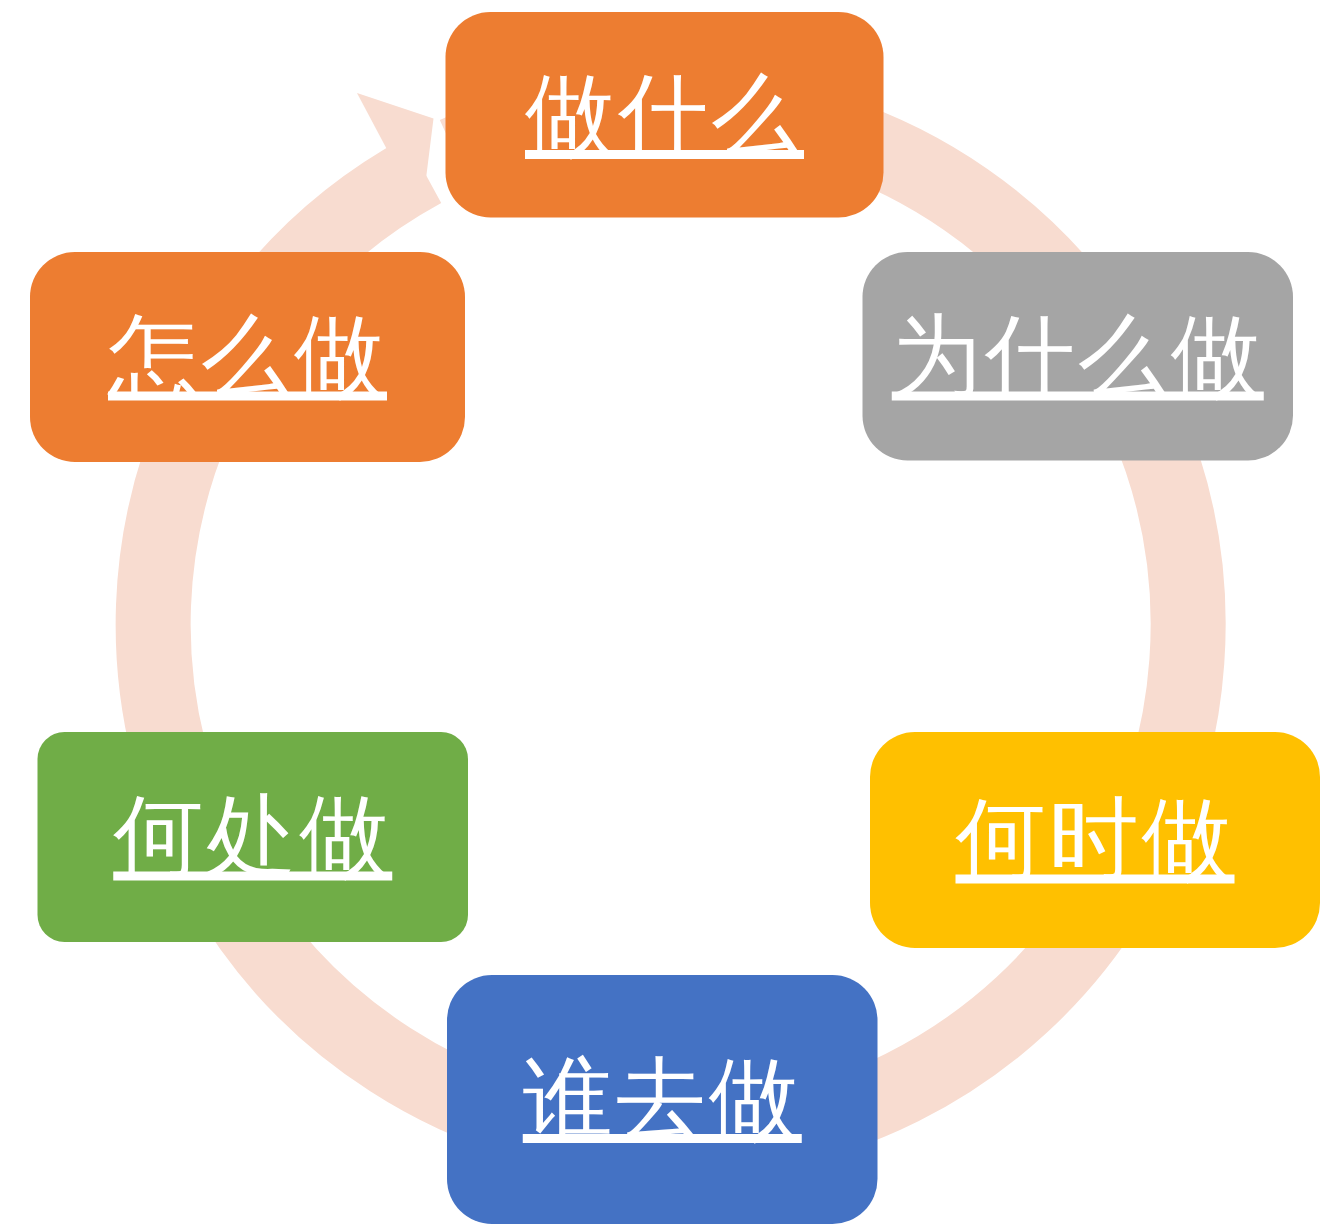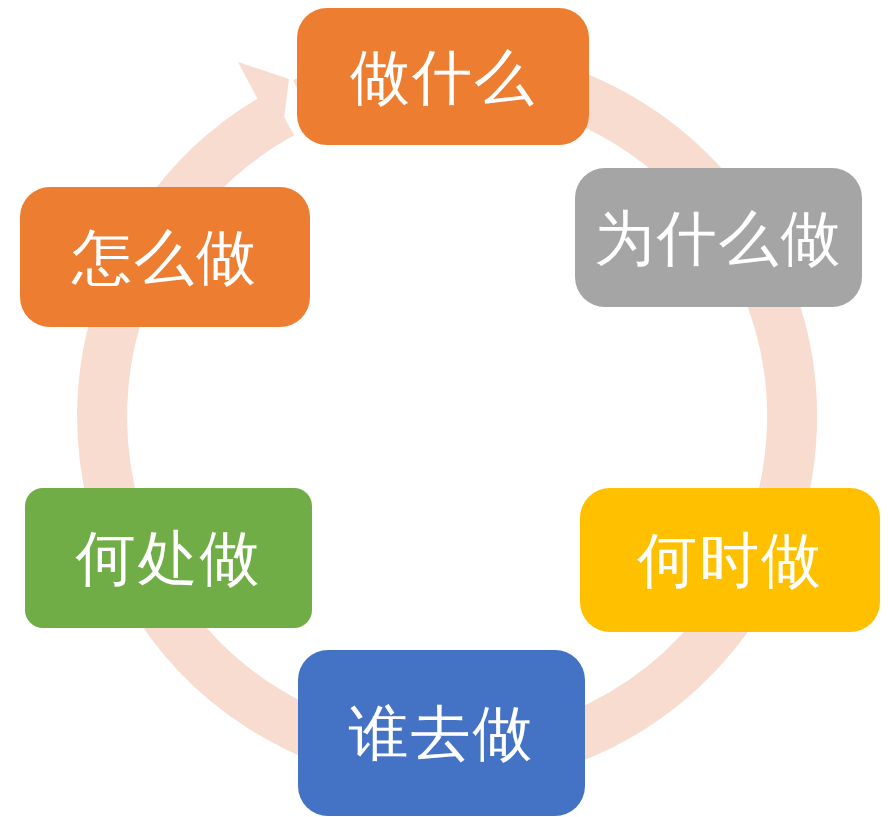--- a/index.html
+++ b/index.html
@@ -21,34 +21,35 @@
     top: 0;
     width: 888px;
     height: 817px;
   }
   .node {
     position: absolute;
     border-radius: 30px;
     display: flex;
     align-items: center;
     justify-content: center;
+    text-decoration: underline;
   }
   .node .label {
     font-size: 60px;
     font-weight: 400;
     letter-spacing: 2px;
     line-height: 1;
     white-space: nowrap;
   }
   .node-what  { left: 297px; top: 8px;   width: 292px; height: 137px; }
   .node-why   { left: 575px; top: 168px; width: 287px; height: 139px; }
   .node-when  { left: 580px; top: 488px; width: 300px; height: 144px; }
   .node-who   { left: 298px; top: 650px; width: 287px; height: 166px; }
   .node-where { left: 25px;  top: 488px; width: 287px; height: 140px; border-radius: 18px; }
-  .node-how   { left: 20px;  top: 168px; width: 290px; height: 140px; margin-top: 19px; }
+  .node-how   { left: 20px;  top: 168px; width: 290px; height: 140px; }
 </style>
 </head>
 <body>
 
 <div class="stage">
 
   <svg class="ring-svg" viewBox="0 0 888 817" xmlns="http://www.w3.org/2000/svg" aria-hidden="true">
 
     <path d="M 303.6 102.7 A 345 345 0 1 1 282.2 113.4" fill="none" stroke-width="50" stroke-linecap="butt" stroke="#F8DCD0"></path>
 

